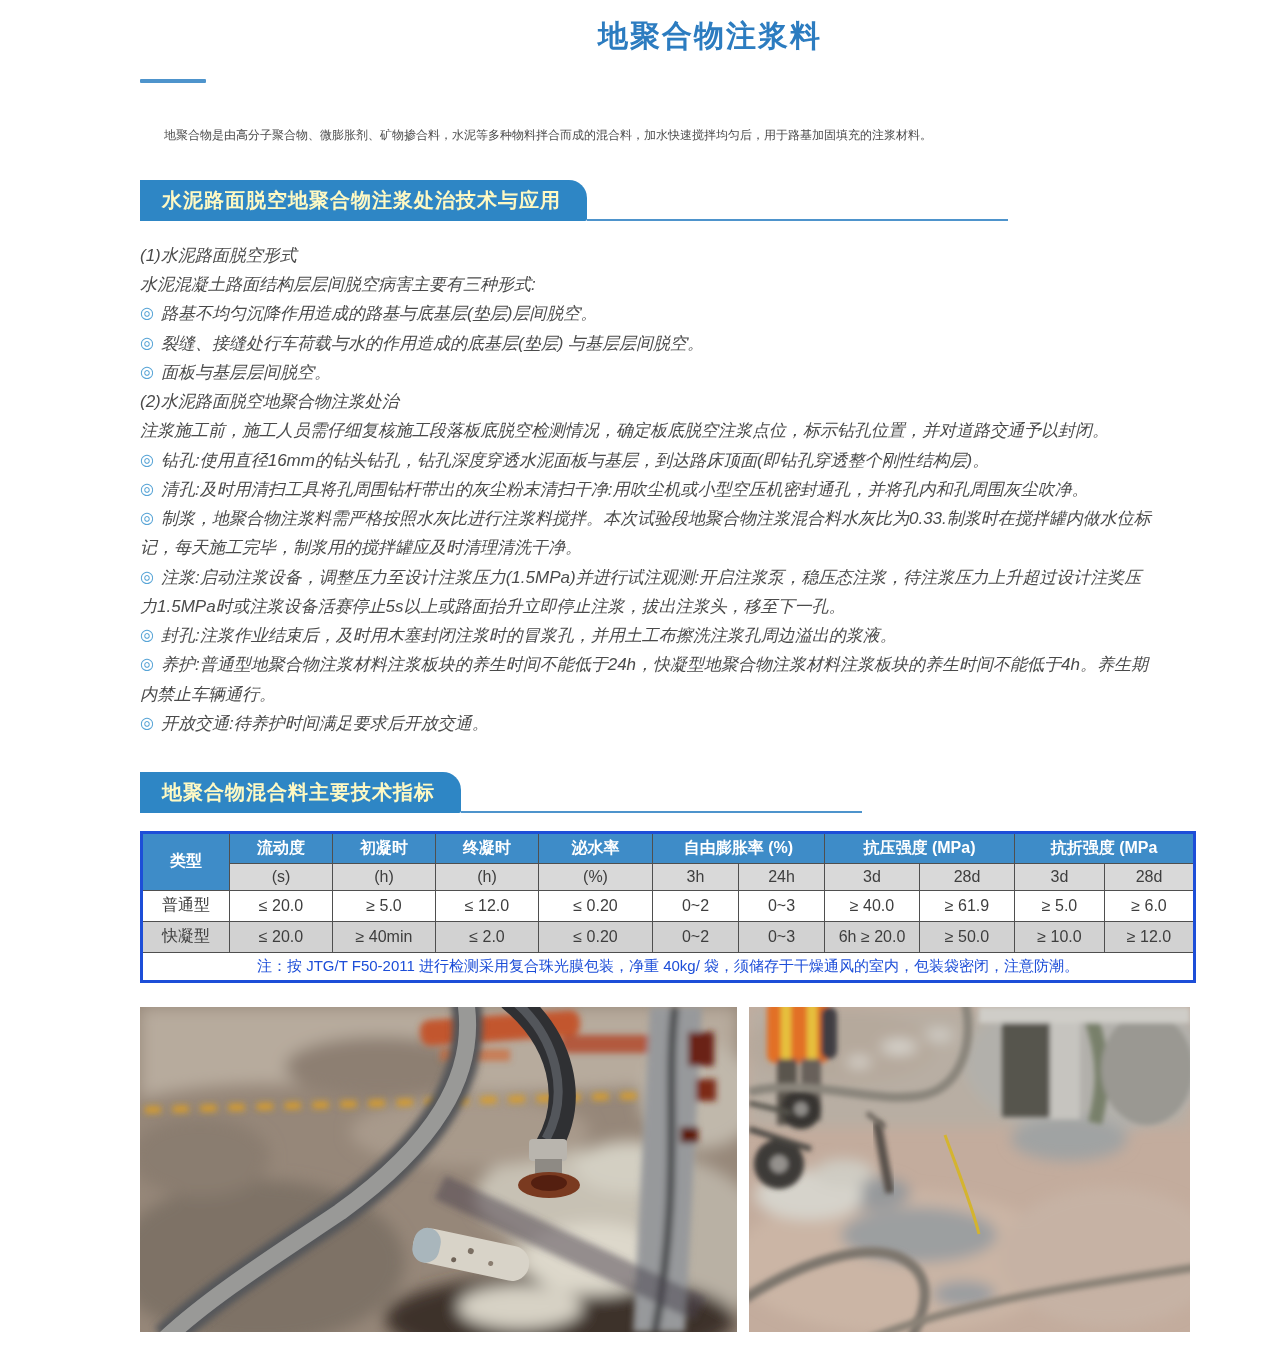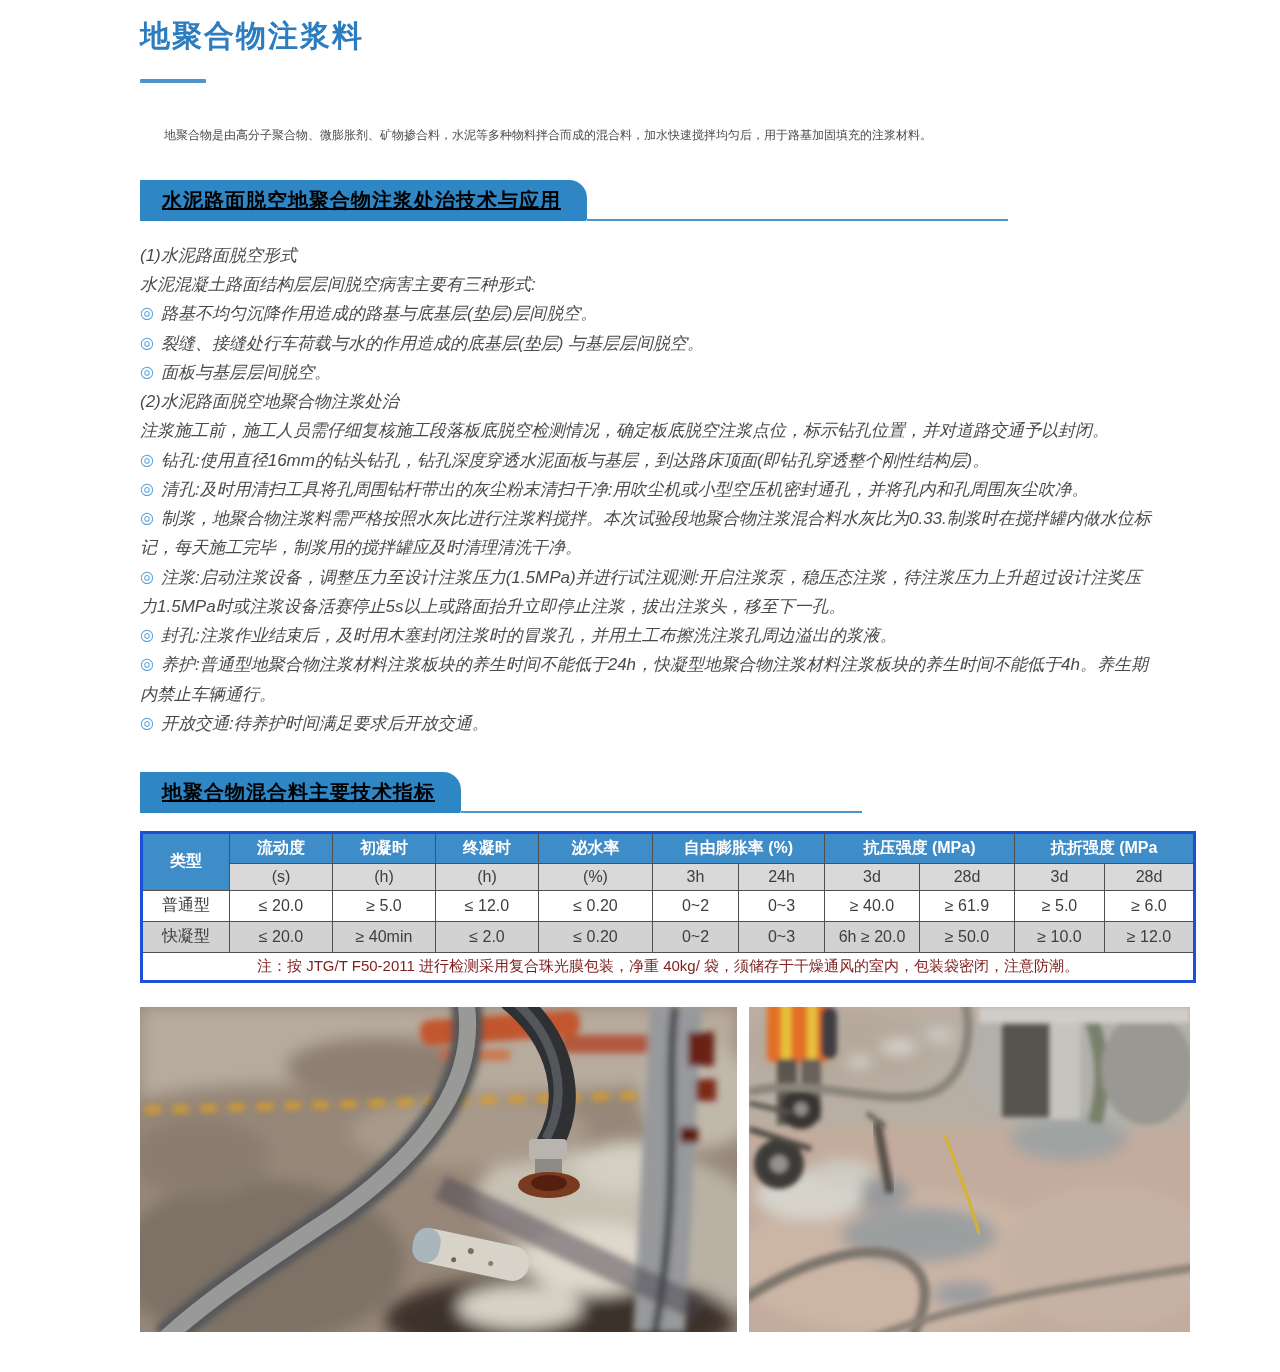--- a/index.html
+++ b/index.html
@@ -1,44 +1,44 @@
 <!DOCTYPE html>
 <html><head>
 <meta charset="utf-8">
 <style>
   * { margin:0; padding:0; box-sizing:border-box; }
   html,body { background:#ffffff; }
   body { font-family:"Liberation Sans","DejaVu Sans",sans-serif; color:#474747; }
   .page { width:1280px; height:1372px; background:#fff; overflow:hidden; position:relative; }
   .content { padding:16px 0 0 140px; }
 
-  .page-title { font-size:30px; font-weight:bold; color:#2C7CC0; letter-spacing:2px; }
+  .page-title { font-size:30px; font-weight:bold; color:#2C7CC0; letter-spacing:2px;text-align:center; }
   .title-dash { width:66px; height:4px; background:#4E94CC; margin-top:22px; border-radius:1px; }
 
   .intro { margin-top:42px; width:1015px; font-size:12px; line-height:1.75; text-indent:2em; color:#4a4a4a; }
 
   .sec-header-row { display:flex; align-items:flex-end; margin-top:34px; }
   .sec-header-row.sec1 { width:868px; }
   .sec-header-row.sec2 { width:722px; }
-  .sec-box { background:#2E86C5; color:#000000; font-size:20px; font-weight:bold;
-             padding:7px 26px 7px 22px; border-radius:0 18px 2px 0; letter-spacing:1px; white-space:nowrap;text-decoration:underline; }
+  .sec-box { background:#2E86C5; color:#fef9c3; font-size:20px; font-weight:bold;
+             padding:7px 26px 7px 22px; border-radius:0 18px 2px 0; letter-spacing:1px; white-space:nowrap; }
   .sec-line { flex:1 1 auto; border-bottom:2px solid #4E94CC; height:2px; }
 
   .lines { margin-top:20px; width:1015px; font-size:17px; line-height:1.72; color:#4a4a4a; }
   .line { margin:0;font-style:italic; }
   .bullet { color:#57A4D6; margin-right:7px; font-size:16px; position:relative; top:-1px; }
 
   table.spec { margin-top:18px; border-collapse:collapse; table-layout:fixed; width:1053px;
                font-size:16px; color:#3e3e3e; border:3px solid #1d4ed8; }
   table.spec th, table.spec td { border:1px solid #4f4f4f; text-align:center; padding:4px 2px; }
   .c-blue { background:#3E8CC8; color:#fff; font-weight:bold; font-size:16px; }
   .c-gray { background:#d9d9d9; font-weight:normal; }
   tr.r-normal td { background:#ffffff; height:31px; }
   tr.r-fast td { background:#d2d2d2; height:31px; }
-  td.note-cell { background:#fff; font-size:15px; padding:9px 6px; color:#7f1d1d; }
+  td.note-cell { background:#fff; font-size:15px; padding:9px 6px; color:#1d4ed8; }
 
   .photos { margin-top:24px; display:flex; gap:12px; }
   .photo { height:325px; overflow:hidden; background:#9b8d80; }
   .photo svg { display:block; width:100%; height:100%; }
   .photo-left { width:597px; }
   .photo-right { width:441px; }
 </style>
 </head>
 <body>
 

